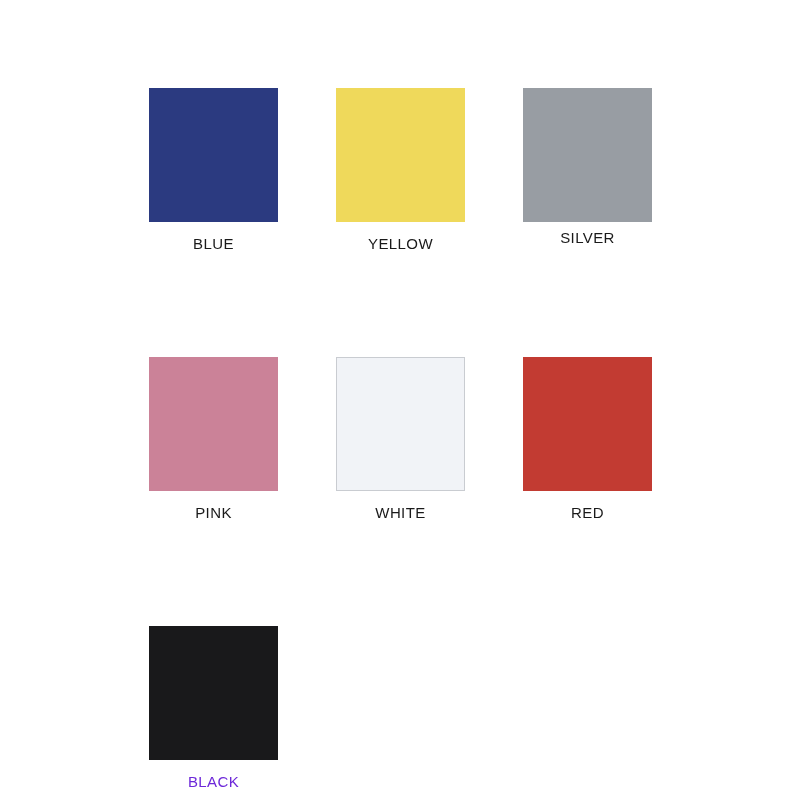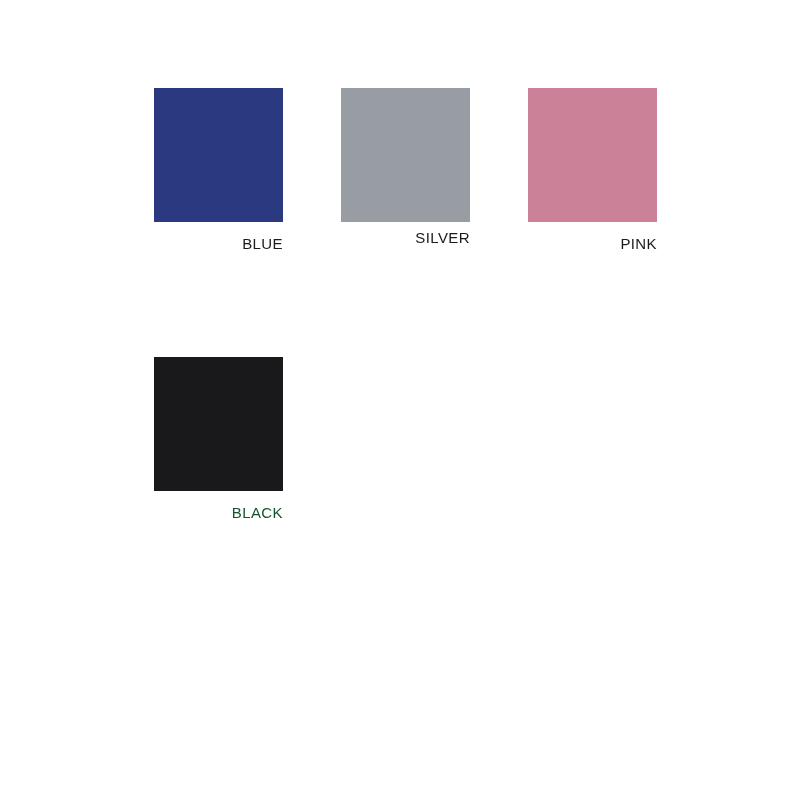--- a/index.html
+++ b/index.html
@@ -25,21 +25,21 @@
     grid-template-columns: 129px 129px 129px;
     grid-template-rows: auto auto auto;
     column-gap: 58px;
     row-gap: 103px;
   }
 
   .swatch-cell {
     width: 139px;
     display: flex;
     flex-direction: column;
-    align-items: flex-end;
+    align-items: center;
   }
 
   .swatch-chip {
     width: 129px;
     height: 134px;
     box-sizing: border-box;
     display: block;
   }
 
   .swatch-chip.has-border {
@@ -59,24 +59,36 @@
 </style>
 </head>
 <body style="background: rgb(255, 255, 255);">
 
 <div id="swatch-grid">
     <div class="swatch-cell">
       <div class="swatch-chip" style="background-color: rgb(43, 58, 128);"></div>
       <div class="swatch-label" style="color: rgb(26, 26, 26);">BLUE</div>
     </div>
     <div class="swatch-cell">
+      <div class="swatch-chip" style="background-color: rgb(239, 217, 91);"></div>
+      <div class="swatch-label" style="color: rgb(26, 26, 26);">YELLOW</div>
+    </div>
+    <div class="swatch-cell">
       <div class="swatch-chip" style="background-color: rgb(152, 157, 163);"></div>
       <div class="swatch-label" style="color: rgb(26, 26, 26); margin-top: 6px;">SILVER</div>
     </div>
     <div class="swatch-cell">
       <div class="swatch-chip" style="background-color: rgb(203, 130, 152);"></div>
       <div class="swatch-label" style="color: rgb(26, 26, 26);">PINK</div>
     </div>
     <div class="swatch-cell">
+      <div class="swatch-chip has-border" style="background-color: rgb(241, 243, 247); border-color: rgb(201, 204, 209);"></div>
+      <div class="swatch-label" style="color: rgb(26, 26, 26);">WHITE</div>
+    </div>
+    <div class="swatch-cell">
+      <div class="swatch-chip" style="background-color: rgb(194, 59, 50);"></div>
+      <div class="swatch-label" style="color: rgb(26, 26, 26);">RED</div>
+    </div>
+    <div class="swatch-cell">
       <div class="swatch-chip" style="background-color: rgb(25, 25, 27);"></div>
-      <div class="swatch-label" style="color: #14532d;">BLACK</div>
+      <div class="swatch-label" style="color: #6d28d9;">BLACK</div>
     </div>
   </div>
 
 </body></html>

